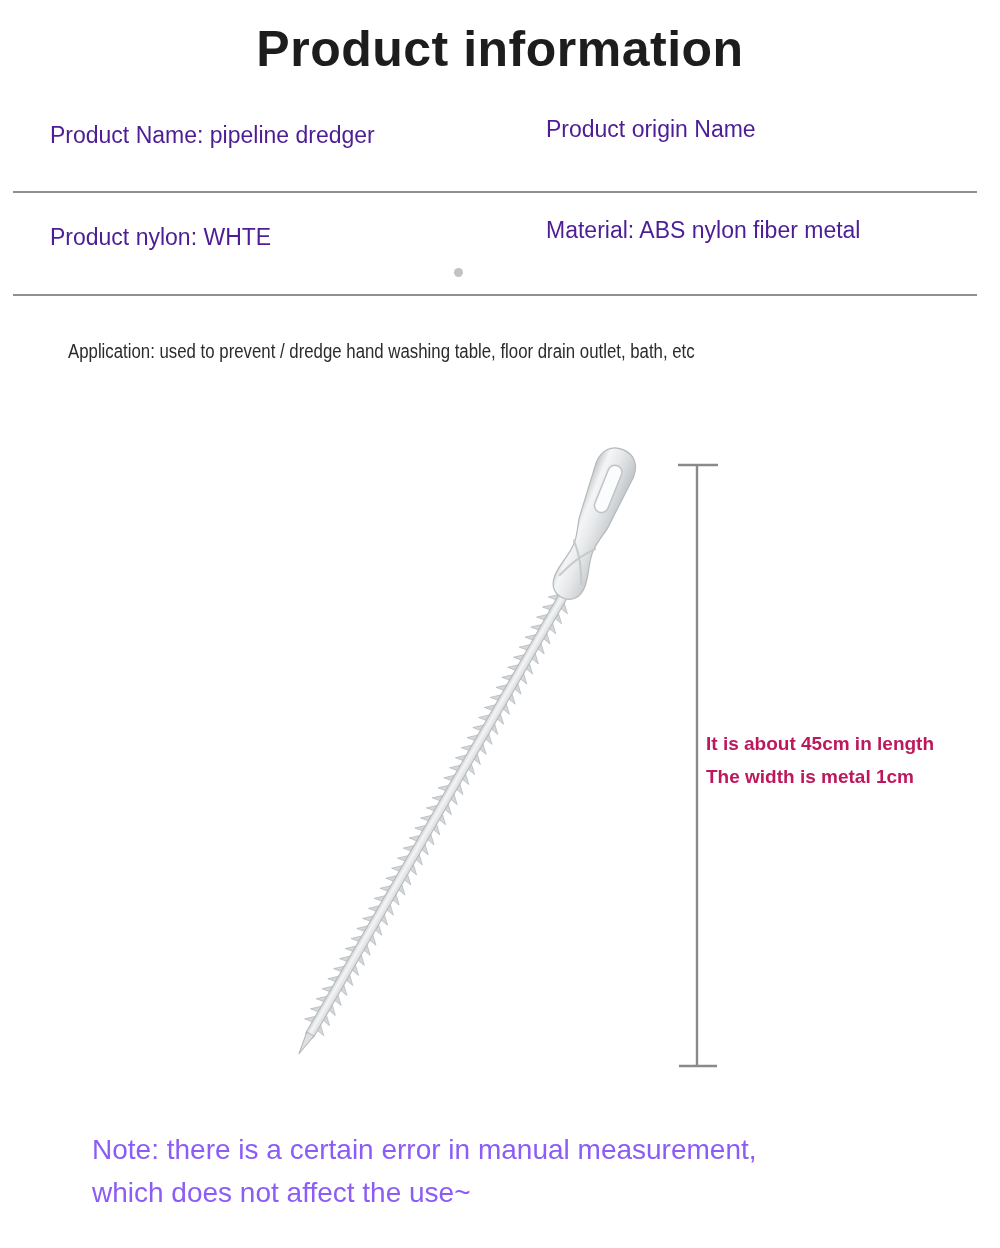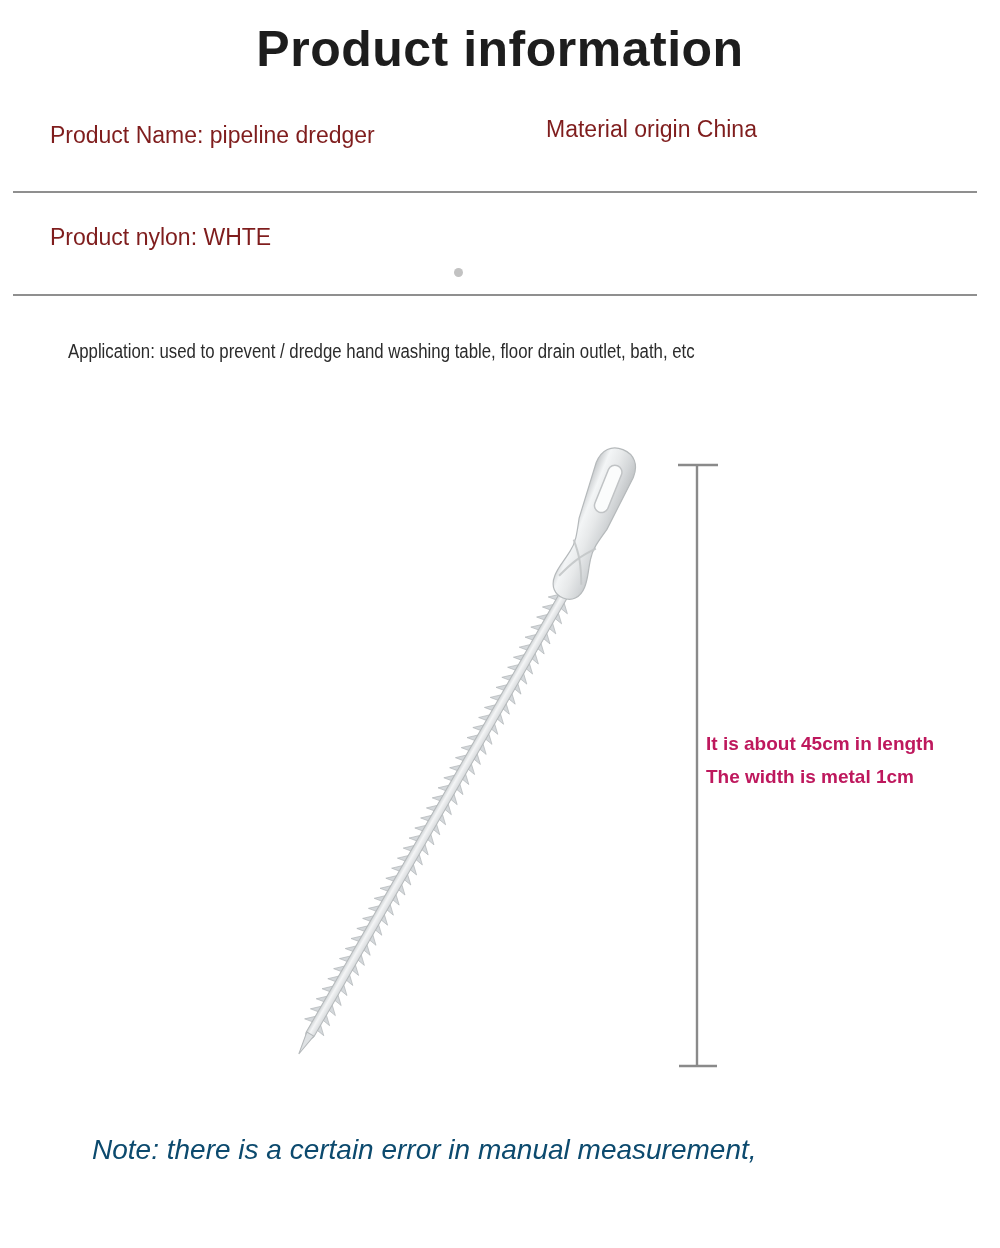--- a/index.html
+++ b/index.html
@@ -11,55 +11,56 @@
     color:#2e2e2e;
     overflow:hidden;
   }
   .abs{position:absolute;white-space:nowrap;}
   .page-title{
     left:0;right:0;top:20px;
     text-align:center;
     font-size:50px;font-weight:bold;color:#1d1d1d;
     letter-spacing:0.5px;
   }
-  .spec{font-size:23px;color:#7f1d1d;}
+  .spec{font-size:23px;color:#4c1d95;}
   .divider{
     left:13px;width:964px;height:2px;
     background:#8f8f8f;
   }
   .tiny-dot{
     left:454px;top:268px;width:9px;height:9px;border-radius:50%;
     background:#c2c2c2;
   }
   .application{
     left:68px;top:340px;
     font-size:20px;color:#2b2b2b;
     transform:scaleX(0.84);transform-origin:0 50%;
   }
   .figure-svg{left:0;top:0;width:1000px;height:1248px;}
   .dim-label{
     font-size:19px;font-weight:bold;color:#be185d;
   }
   .note-line{
-    font-size:28px;color:#0c4a6e;font-style:italic;
+    font-size:28px;color:#8b5cf6;
   }
 </style>
 </head>
 <body>
 
 <div class="page">
 
   <div class="abs page-title">Product information</div>
 
   <div class="abs spec" style="left:50px;top:122px;">Product Name: pipeline dredger</div>
-  <div class="abs spec" style="left:546px;top:116px;">Material origin China</div>
+  <div class="abs spec" style="left:546px;top:116px;">Product origin Name</div>
 
   <div class="abs divider" style="top:191px;"></div>
 
   <div class="abs spec" style="left:50px;top:224px;">Product nylon: WHTE</div>
+  <div class="abs spec" style="left:546px;top:217px;">Material: ABS nylon fiber metal</div>
 
   <div class="abs tiny-dot"></div>
 
   <div class="abs divider" style="top:294px;"></div>
 
   <div class="abs application">Application: used to prevent / dredge hand washing table, floor drain outlet, bath, etc</div>
 
   <svg class="abs figure-svg" viewBox="0 0 1000 1248" aria-hidden="true">
     <defs>
       <linearGradient id="handleGrad" x1="0" y1="0" x2="1" y2="0">
@@ -193,14 +194,15 @@
       <line x1="678" y1="465" x2="718" y2="465"></line>
       <line x1="697" y1="465" x2="697" y2="1066"></line>
       <line x1="679" y1="1066" x2="717" y2="1066"></line>
     </g>
   </svg>
 
   <div class="abs dim-label" style="left:706px;top:733px;">It is about 45cm in length</div>
   <div class="abs dim-label" style="left:706px;top:766px;">The width is metal 1cm</div>
 
   <div class="abs note-line" style="left:92px;top:1134px;">Note: there is a certain error in manual measurement,</div>
+  <div class="abs note-line" style="left:92px;top:1177px;">which does not affect the use~</div>
 
 </div>
 
 </body></html>

